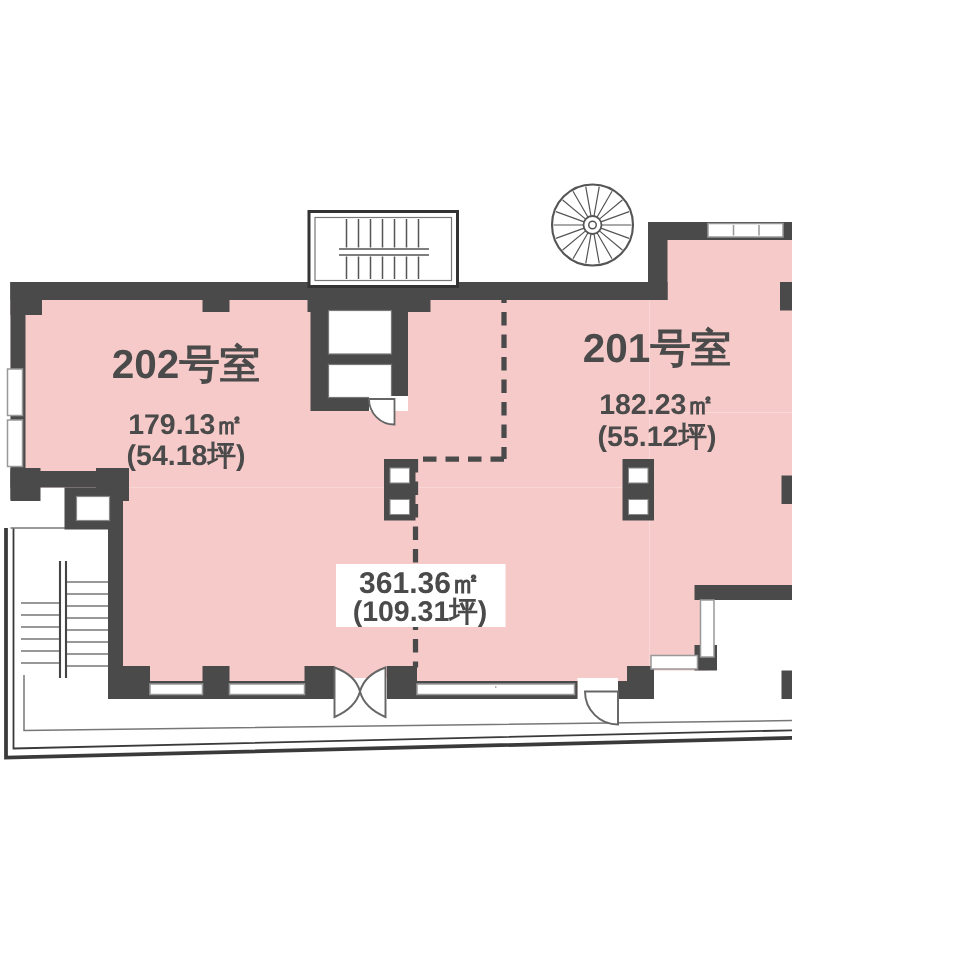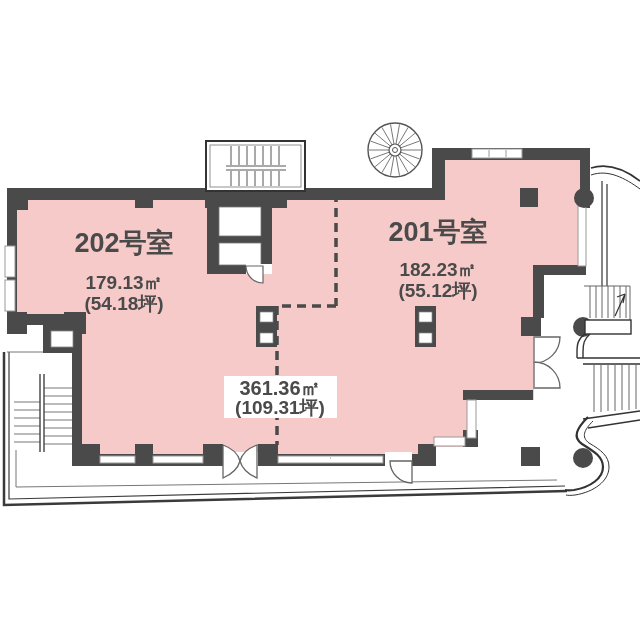--- a/index.html
+++ b/index.html
@@ -1,16 +1,16 @@
 <!DOCTYPE html>
 <html><head>
 <meta charset="utf-8">
 <style>
   html,body{margin:0;padding:0;background:#ffffff;}
-  .stage{position:relative;width:640px;height:640px;background:#4d7c0f;overflow:hidden;}
+  .stage{position:relative;width:528px;height:640px;background:#4d7c0f;overflow:hidden;}
   svg{display:block;}
   .lbl{font-family:"Liberation Sans","DejaVu Sans",sans-serif;font-weight:bold;fill:#4a4a4a;}
   .room-name{font-size:27px;}
   .room-area{font-size:19px;}
   .total-area{font-size:20px;}
   .total-tsubo{font-size:19px;}
 </style>
 </head>
 <body>
 

